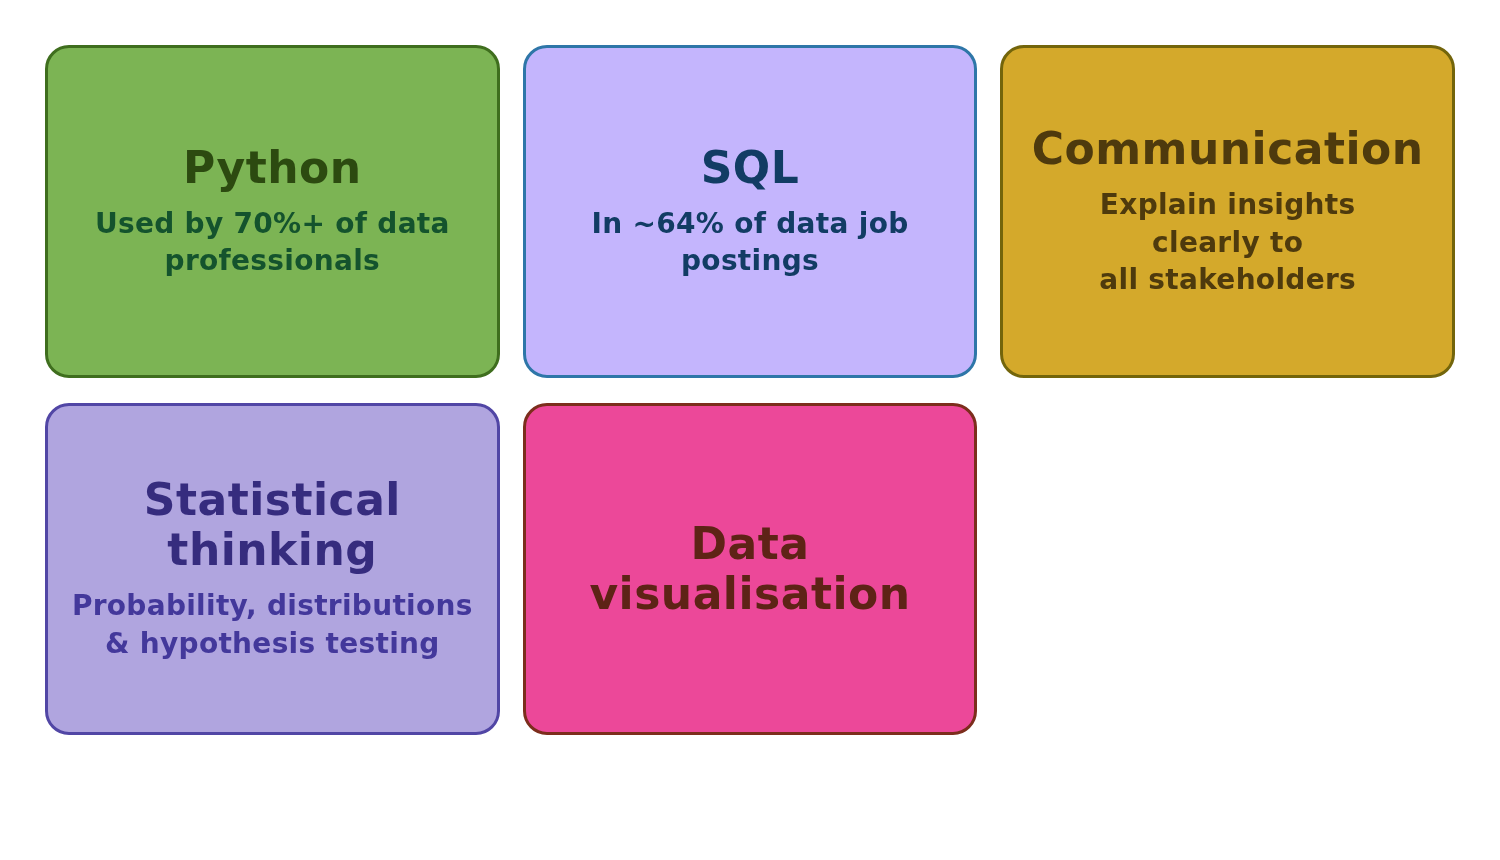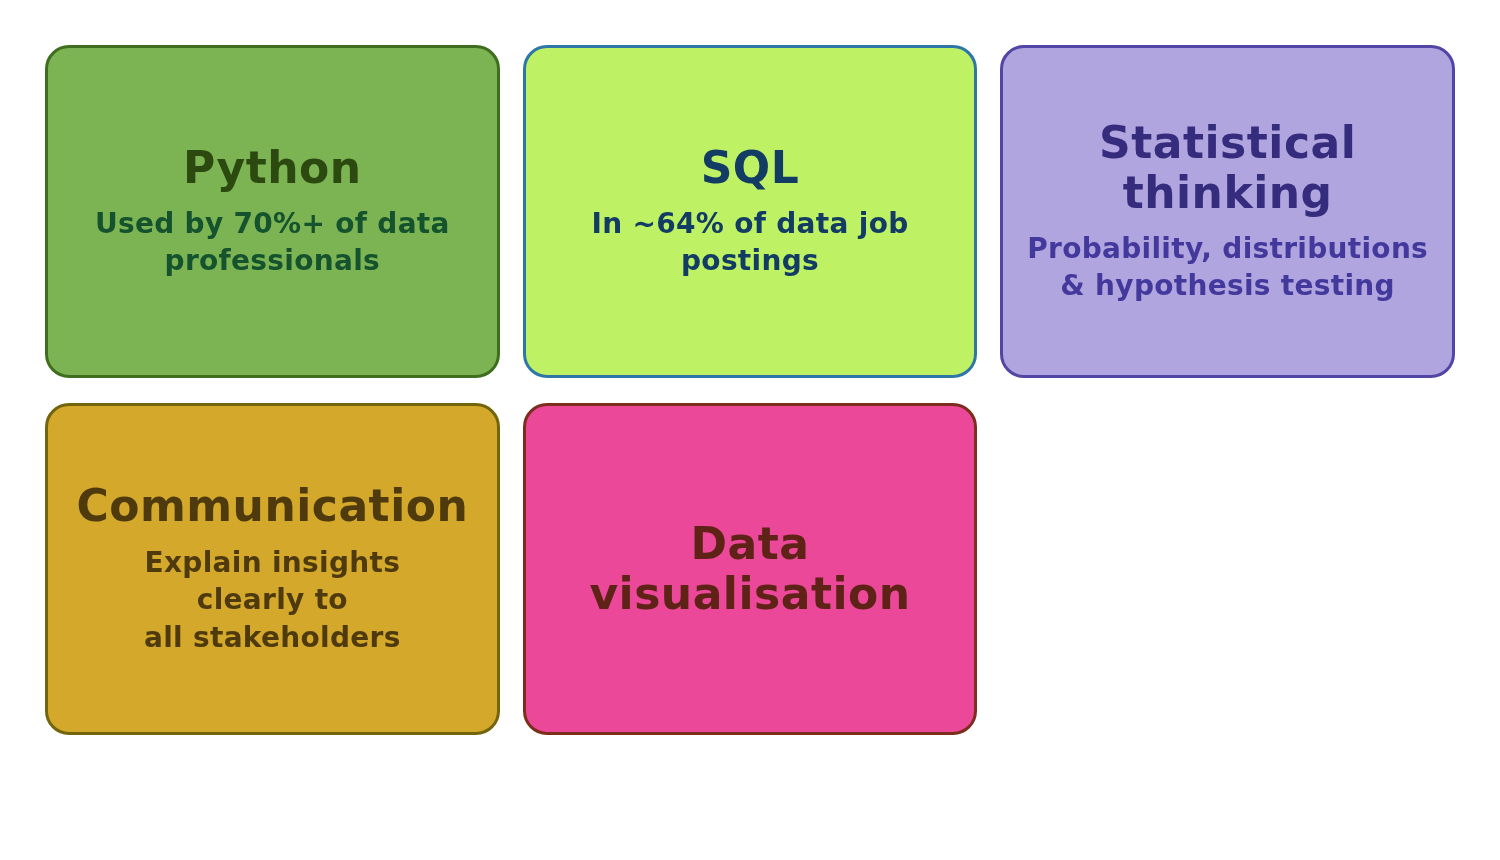--- a/index.html
+++ b/index.html
@@ -51,38 +51,38 @@
 <body>
 
 <div class="grid">
 
   <div class="card" style="background: rgb(124, 180, 84); border-color: rgb(63, 110, 30);">
     <div class="card-title" style="color: rgb(44, 74, 16);">Python</div>
     <div class="card-subtitle" style="color: #14532d;">Used by 70%+ of data
 professionals</div>
   </div>
 
-  <div class="card" style="background: #bef264; border-color: rgb(46, 118, 168);">
+  <div class="card" style="background: #c4b5fd; border-color: rgb(46, 118, 168);">
     <div class="card-title" style="color: rgb(18, 60, 100);">SQL</div>
     <div class="card-subtitle" style="color: rgb(18, 60, 100);">In ~64% of data job
 postings</div>
+  </div>
+
+  <div class="card" style="background: rgb(212, 169, 43); border-color: rgb(115, 101, 11);">
+    <div class="card-title" style="color: rgb(78, 58, 13);">Communication</div>
+    <div class="card-subtitle" style="color: rgb(78, 58, 13);">Explain insights
+clearly to
+all stakeholders</div>
   </div>
 
   <div class="card" style="background: rgb(176, 165, 223); border-color: rgb(81, 70, 165);">
     <div class="card-title" style="color: rgb(54, 44, 126);">Statistical
 thinking</div>
     <div class="card-subtitle" style="color: rgb(67, 56, 155);">Probability, distributions
 &amp; hypothesis testing</div>
-  </div>
-
-  <div class="card" style="background: rgb(212, 169, 43); border-color: rgb(115, 101, 11);">
-    <div class="card-title" style="color: rgb(78, 58, 13);">Communication</div>
-    <div class="card-subtitle" style="color: rgb(78, 58, 13);">Explain insights
-clearly to
-all stakeholders</div>
   </div>
 
   <div class="card" style="background: #ec4899; border-color: rgb(124, 45, 28);">
     <div class="card-title" style="color: rgb(94, 35, 22);">Data
 visualisation</div>
   </div>
 
 
 </div>
 

